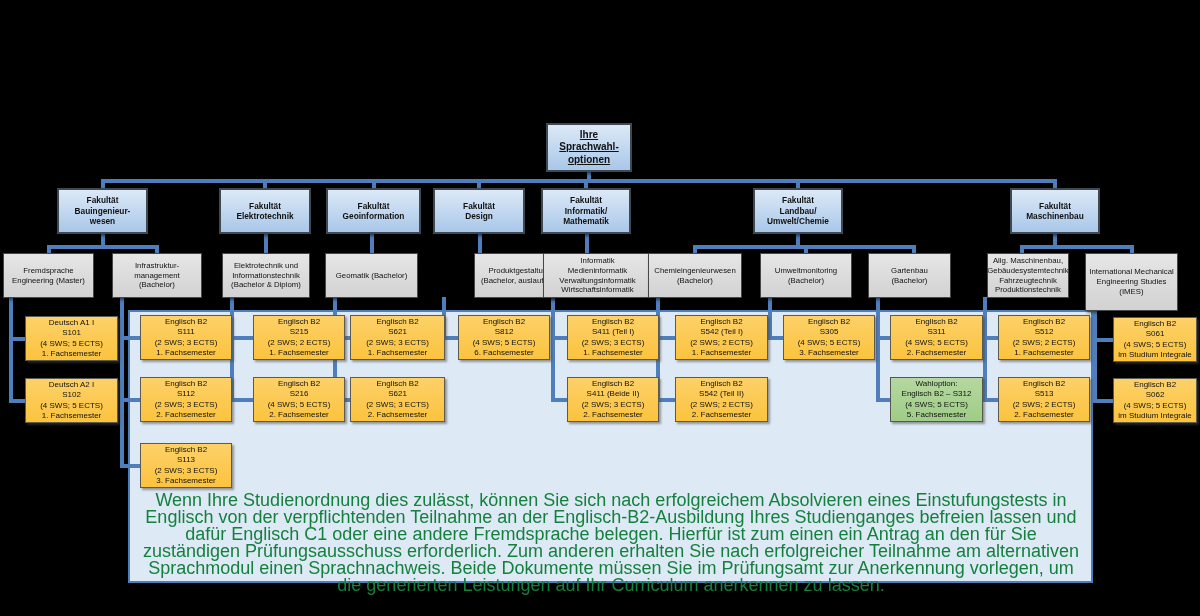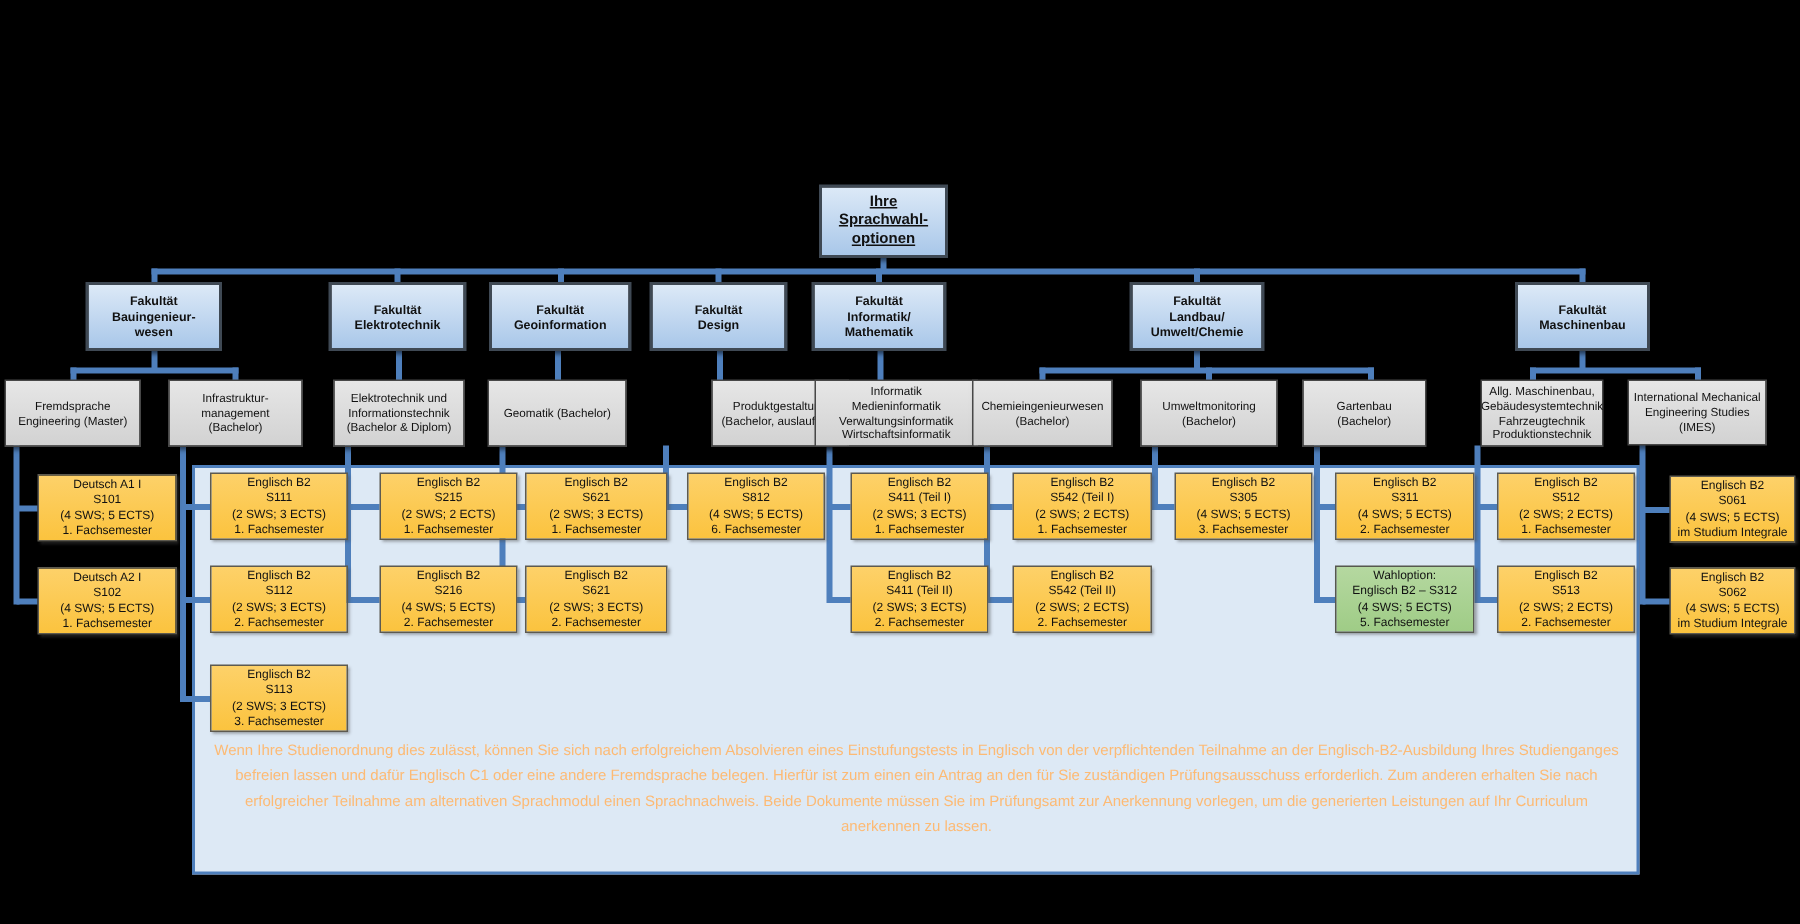--- a/index.html
+++ b/index.html
@@ -13,21 +13,21 @@
   .root{font-size:10px;font-weight:bold;line-height:12.5px;text-decoration:underline;}
   .fac{font-size:8.3px;font-weight:bold;line-height:10.5px;}
   .prog{background:linear-gradient(#e6e6e6,#d2d2d2);border:1.5px solid #474747;
        font-size:7.8px;line-height:9.8px;box-shadow:2px 2px 3px rgba(0,0,0,.5);}
   .course{background:linear-gradient(#fdd169,#fbc33e);border:1.5px solid #5d5a50;
        font-size:8px;line-height:10.3px;box-shadow:1.5px 1.5px 2px rgba(70,70,70,.5);z-index:3;}
   .course.green{background:linear-gradient(#b5d8a0,#9fcc86);border-color:#56584e;justify-content:center;}
   .course .it{}
   .panel{position:absolute;box-sizing:border-box;background:#dde9f5;border:2.5px solid #4e7fbc;z-index:0;}
   .seg{position:absolute;background:#4e7fbc;z-index:2;}
-  .note{position:absolute;z-index:3;color:#fdba74;font-size:10px;line-height:17px;
+  .note{position:absolute;z-index:3;color:#15803d;font-size:18px;line-height:17px;
         text-align:center;}
 </style>
 </head>
 <body>
 
 <div id="stage">
   <div class="panel" style="left:128px;top:310px;width:965px;height:273px;"></div>
   <div class="box root prewrap" style="left:546px;top:123px;width:86px;height:49px;z-index:3;">Ihre
 Sprachwahl-
 optionen</div>
@@ -121,21 +121,21 @@
 Verwaltungsinformatik
 Wirtschaftsinformatik</div>
       <div class="box course" style="left: 567px; top: 315px; width: 92px; height: 45px;">
         <div>Englisch B2</div>
         <div class="it">S411 (Teil I)</div>
         <div>(2 SWS; 3 ECTS)</div>
         <div>1. Fachsemester</div>
       </div>
       <div class="box course" style="left: 567px; top: 377px; width: 92px; height: 45px;">
         <div>Englisch B2</div>
-        <div class="it">S411 (Teil II)</div>
+        <div class="it">S411 (Beide II)</div>
         <div>(2 SWS; 3 ECTS)</div>
         <div>2. Fachsemester</div>
       </div>
       <div class="box fac prewrap" style="left: 753px; top: 188px; width: 90px; height: 46px; z-index: 3;">Fakultät
 Landbau/
 Umwelt/Chemie</div>
       <div class="box prog prewrap" style="left: 648px; top: 253px; width: 94px; height: 45px; z-index: 3;">Chemieingenieurwesen
 (Bachelor)</div>
       <div class="box course" style="left: 675px; top: 315px; width: 93px; height: 45px;">
         <div>Englisch B2</div>
@@ -182,21 +182,21 @@
         <div class="it">S512</div>
         <div>(2 SWS; 2 ECTS)</div>
         <div>1. Fachsemester</div>
       </div>
       <div class="box course" style="left: 998px; top: 377px; width: 92px; height: 45px;">
         <div>Englisch B2</div>
         <div class="it">S513</div>
         <div>(2 SWS; 2 ECTS)</div>
         <div>2. Fachsemester</div>
       </div>
-      <div class="box prog prewrap" style="left: 1085px; top: 253px; width: 93px; height: 44px; z-index: 3;">International Mechanical
+      <div class="box prog prewrap" style="left: 1085px; top: 253px; width: 93px; height: 58px; z-index: 3;">International Mechanical
 Engineering Studies
 (IMES)</div>
       <div class="box course" style="left: 1113px; top: 317px; width: 84px; height: 45px;">
         <div>Englisch B2</div>
         <div class="it">S061</div>
         <div>(4 SWS; 5 ECTS)</div>
         <div>im Studium Integrale</div>
       </div>
       <div class="box course" style="left: 1113px; top: 378px; width: 84px; height: 45px;">
         <div>Englisch B2</div>

